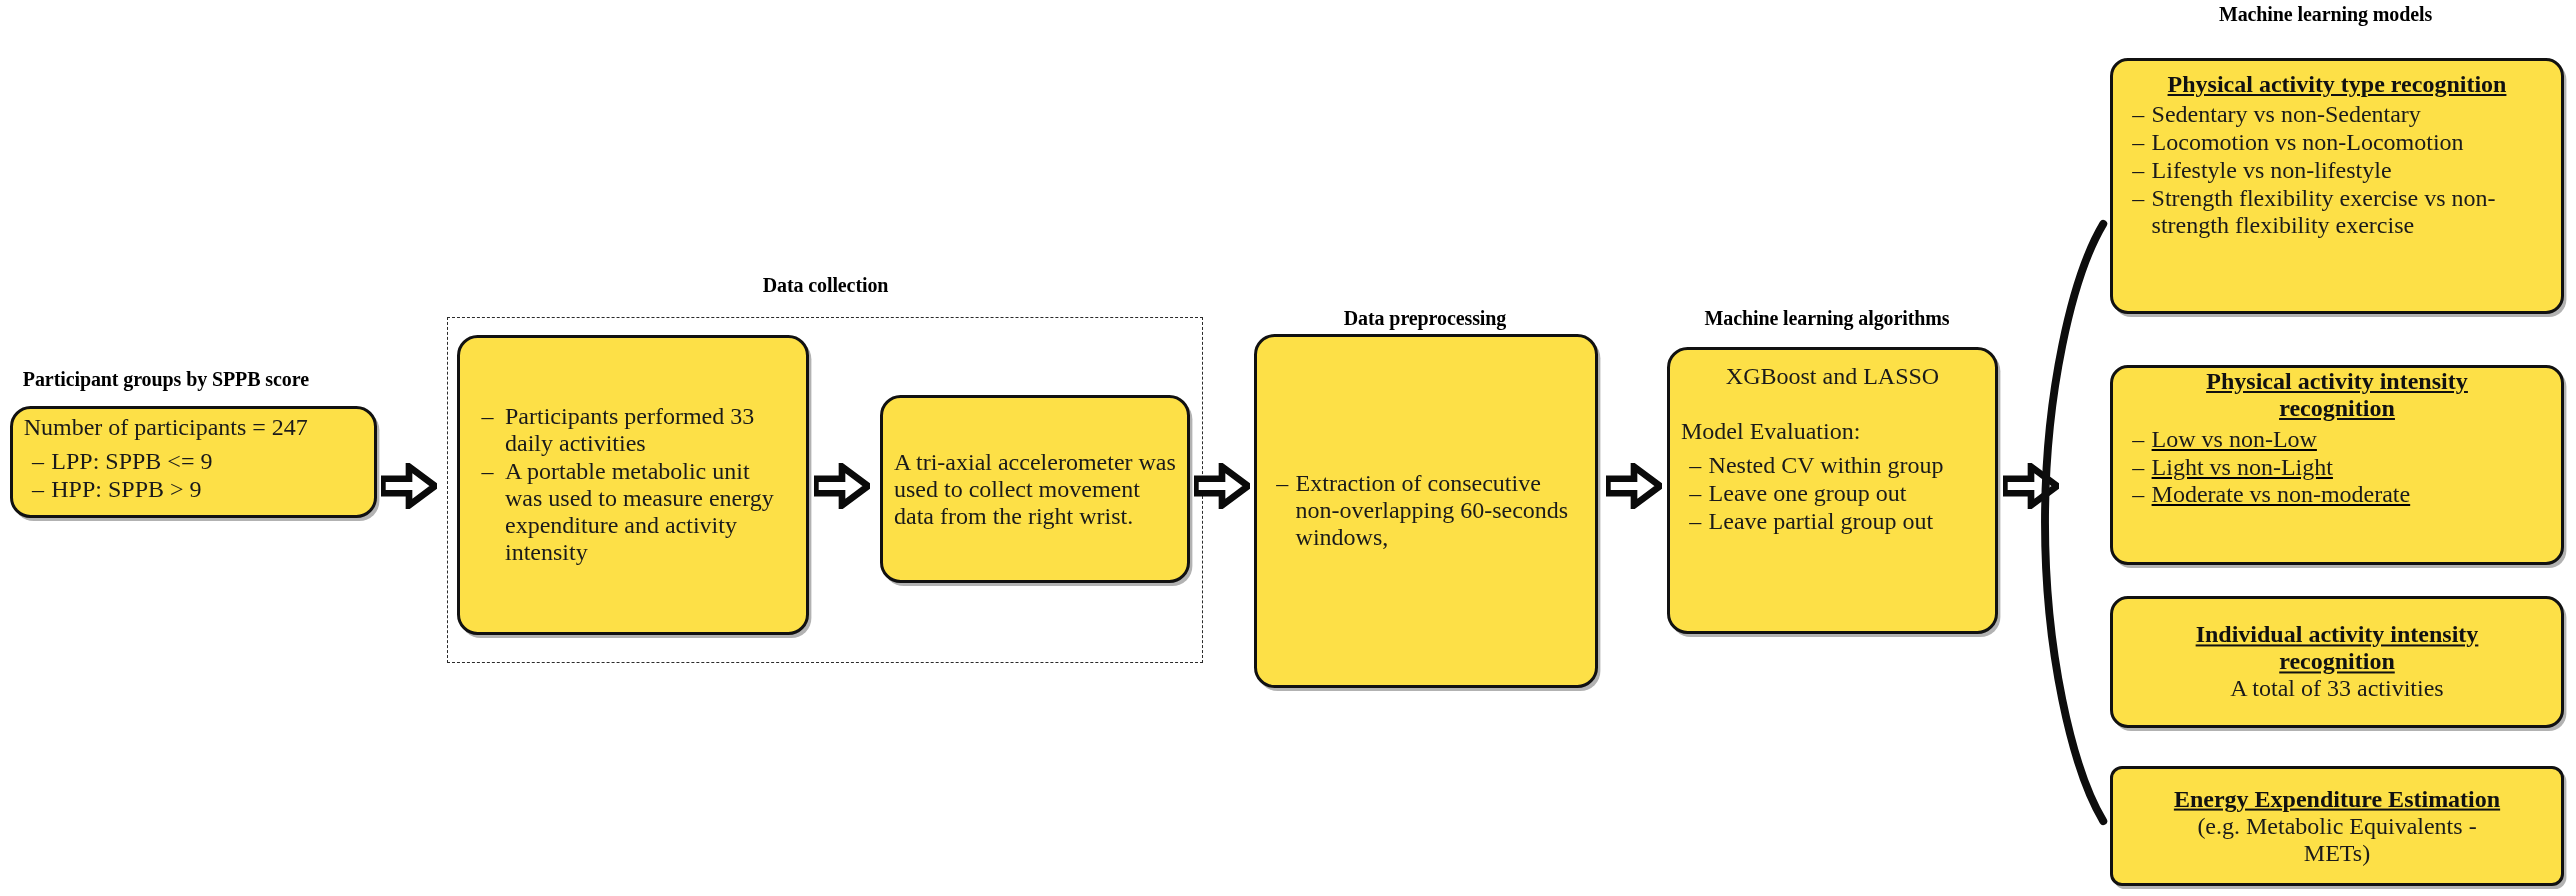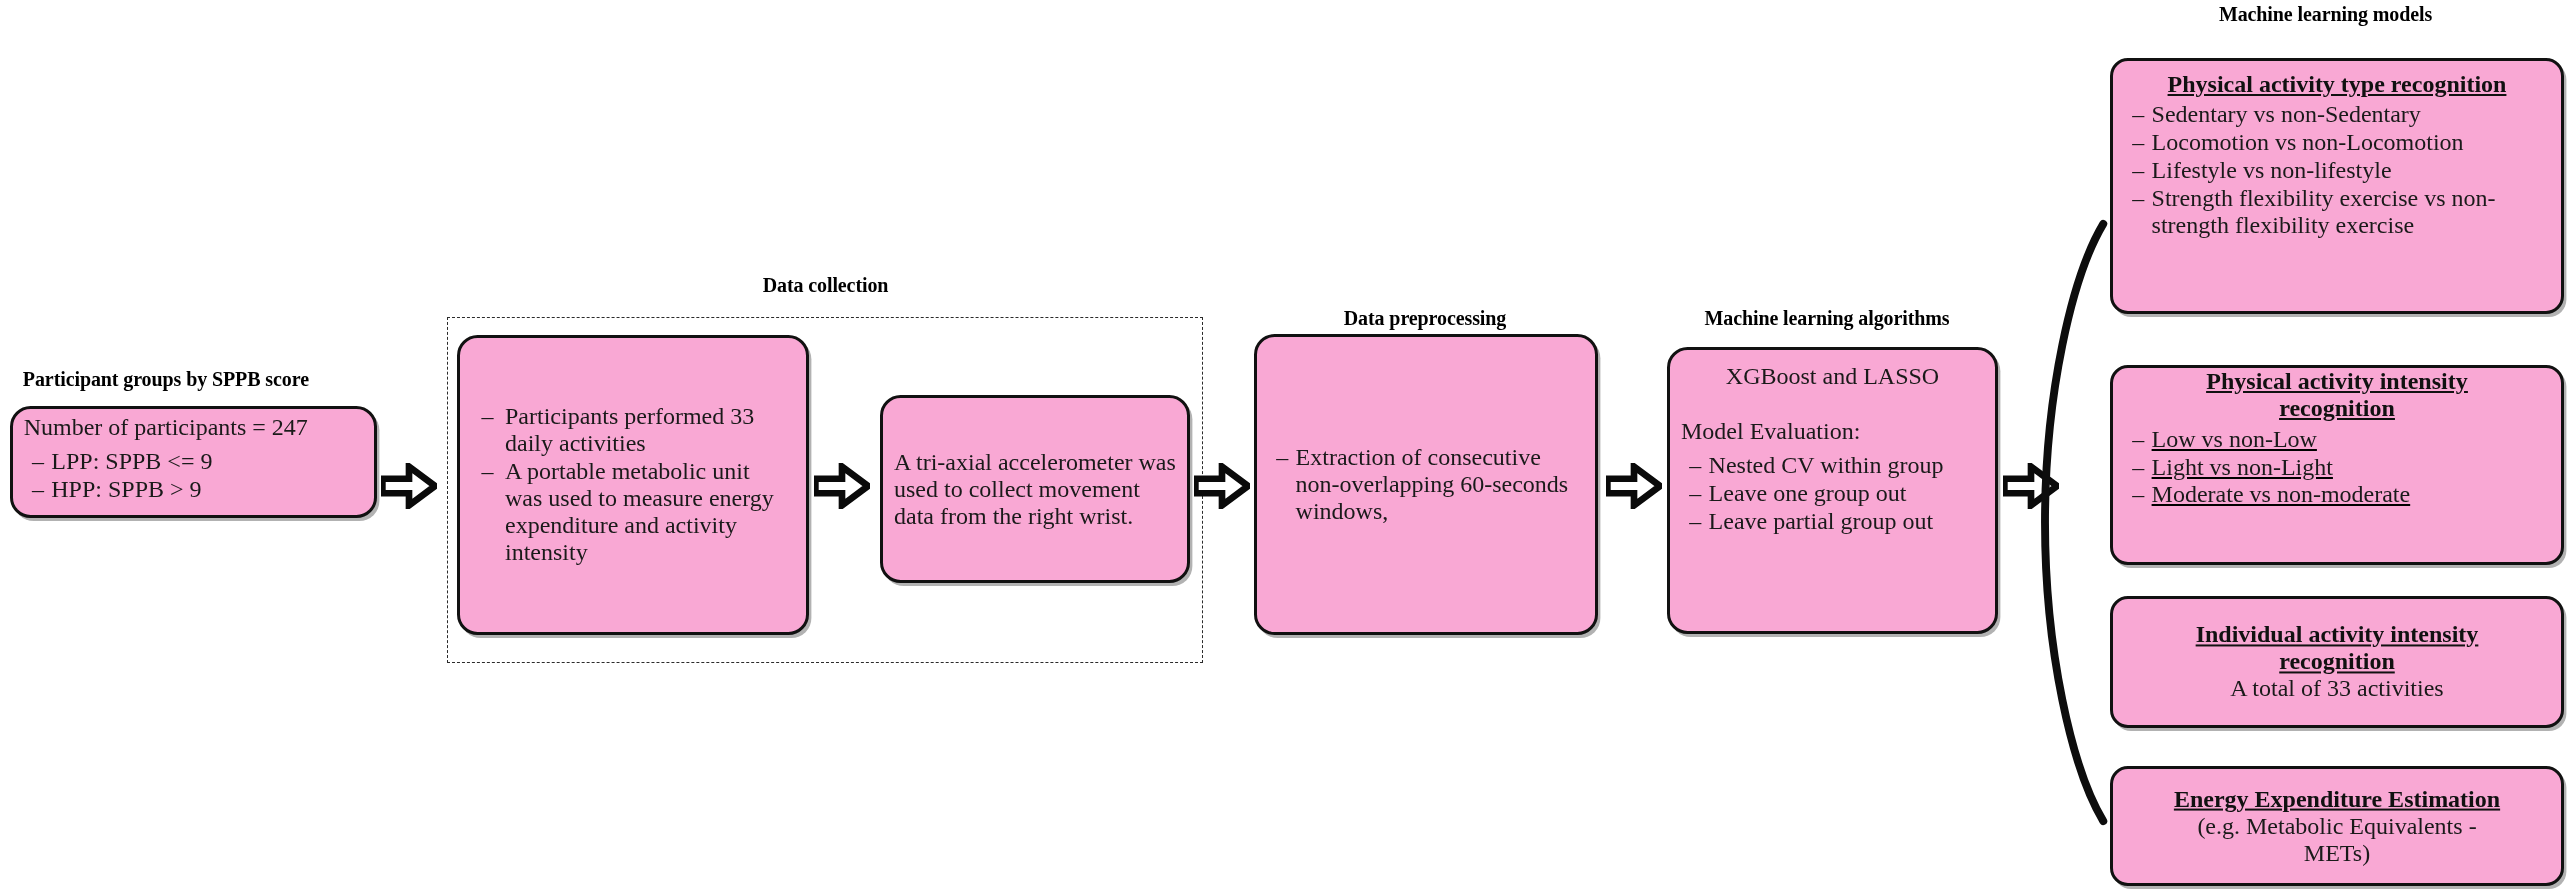--- a/index.html
+++ b/index.html
@@ -25,21 +25,21 @@
     line-height: 1.1;
     text-align: center;
     letter-spacing: -0.1px;
     white-space: nowrap;
   }
 
   
   .box {
     position: absolute;
     box-sizing: border-box;
-    background: #f9a8d4;
+    background: #fde047;
     border: 3px solid #111111;
     border-radius: 20.6px;
     box-shadow: 3px 3.6px 0 -0.6px rgba(0,0,0,0.30);
   }
   .box-inner {
     position: absolute;
     left: 0; right: 0; top: 50%;
     transform: translateY(-50%);
     padding: 0 11px;
     box-sizing: border-box;
@@ -165,21 +165,21 @@
       <div class="line">A tri-axial accelerometer was used to collect movement data from the right wrist.</div>
     </div>
   </div>
 
   <div class="arrow" style="left:1194px; top:463px;">
     <svg viewBox="0 0 92 76" width="56" height="46">
       <path d="M2,26 L46,26 L46,6 L89,38 L46,70 L46,50 L2,50 Z" fill="#ffffff" stroke="#0a0a0a" stroke-width="11" stroke-linejoin="miter"></path>
     </svg>
   </div>
 
-  <div class="box" style="left:1254px; top:334px; width:344px; height:301px;">
+  <div class="box" style="left:1254px; top:334px; width:344px; height:354px;">
     <div class="box-inner">
       <ul class="bullets">
         <li>Extraction of consecutive non-overlapping 60-seconds windows,</li>
       </ul>
     </div>
   </div>
 
   <div class="arrow" style="left:1606px; top:463px;">
     <svg viewBox="0 0 92 76" width="56" height="46">
       <path d="M2,26 L46,26 L46,6 L89,38 L46,70 L46,50 L2,50 Z" fill="#ffffff" stroke="#0a0a0a" stroke-width="11" stroke-linejoin="miter"></path>
@@ -236,21 +236,21 @@
   </div>
 
   <div class="box" style="left:2110px; top:596px; width:454px; height:132px; border-radius:18px;">
     <div class="box-inner">
       <div class="hdr-underline">Individual activity intensity</div>
       <div class="hdr-underline">recognition</div>
       <div class="line center">A total of 33 activities</div>
     </div>
   </div>
 
-  <div class="box" style="left:2110px; top:766px; width:454px; height:120px; border-radius:18px;">
+  <div class="box" style="left:2110px; top:766px; width:454px; height:120px; border-radius:12px;">
     <div class="box-inner">
       <div class="hdr-underline">Energy Expenditure Estimation</div>
       <div class="line center">(e.g. Metabolic Equivalents -</div>
       <div class="line center">METs)</div>
     </div>
   </div>
 
 </div>
 
 

